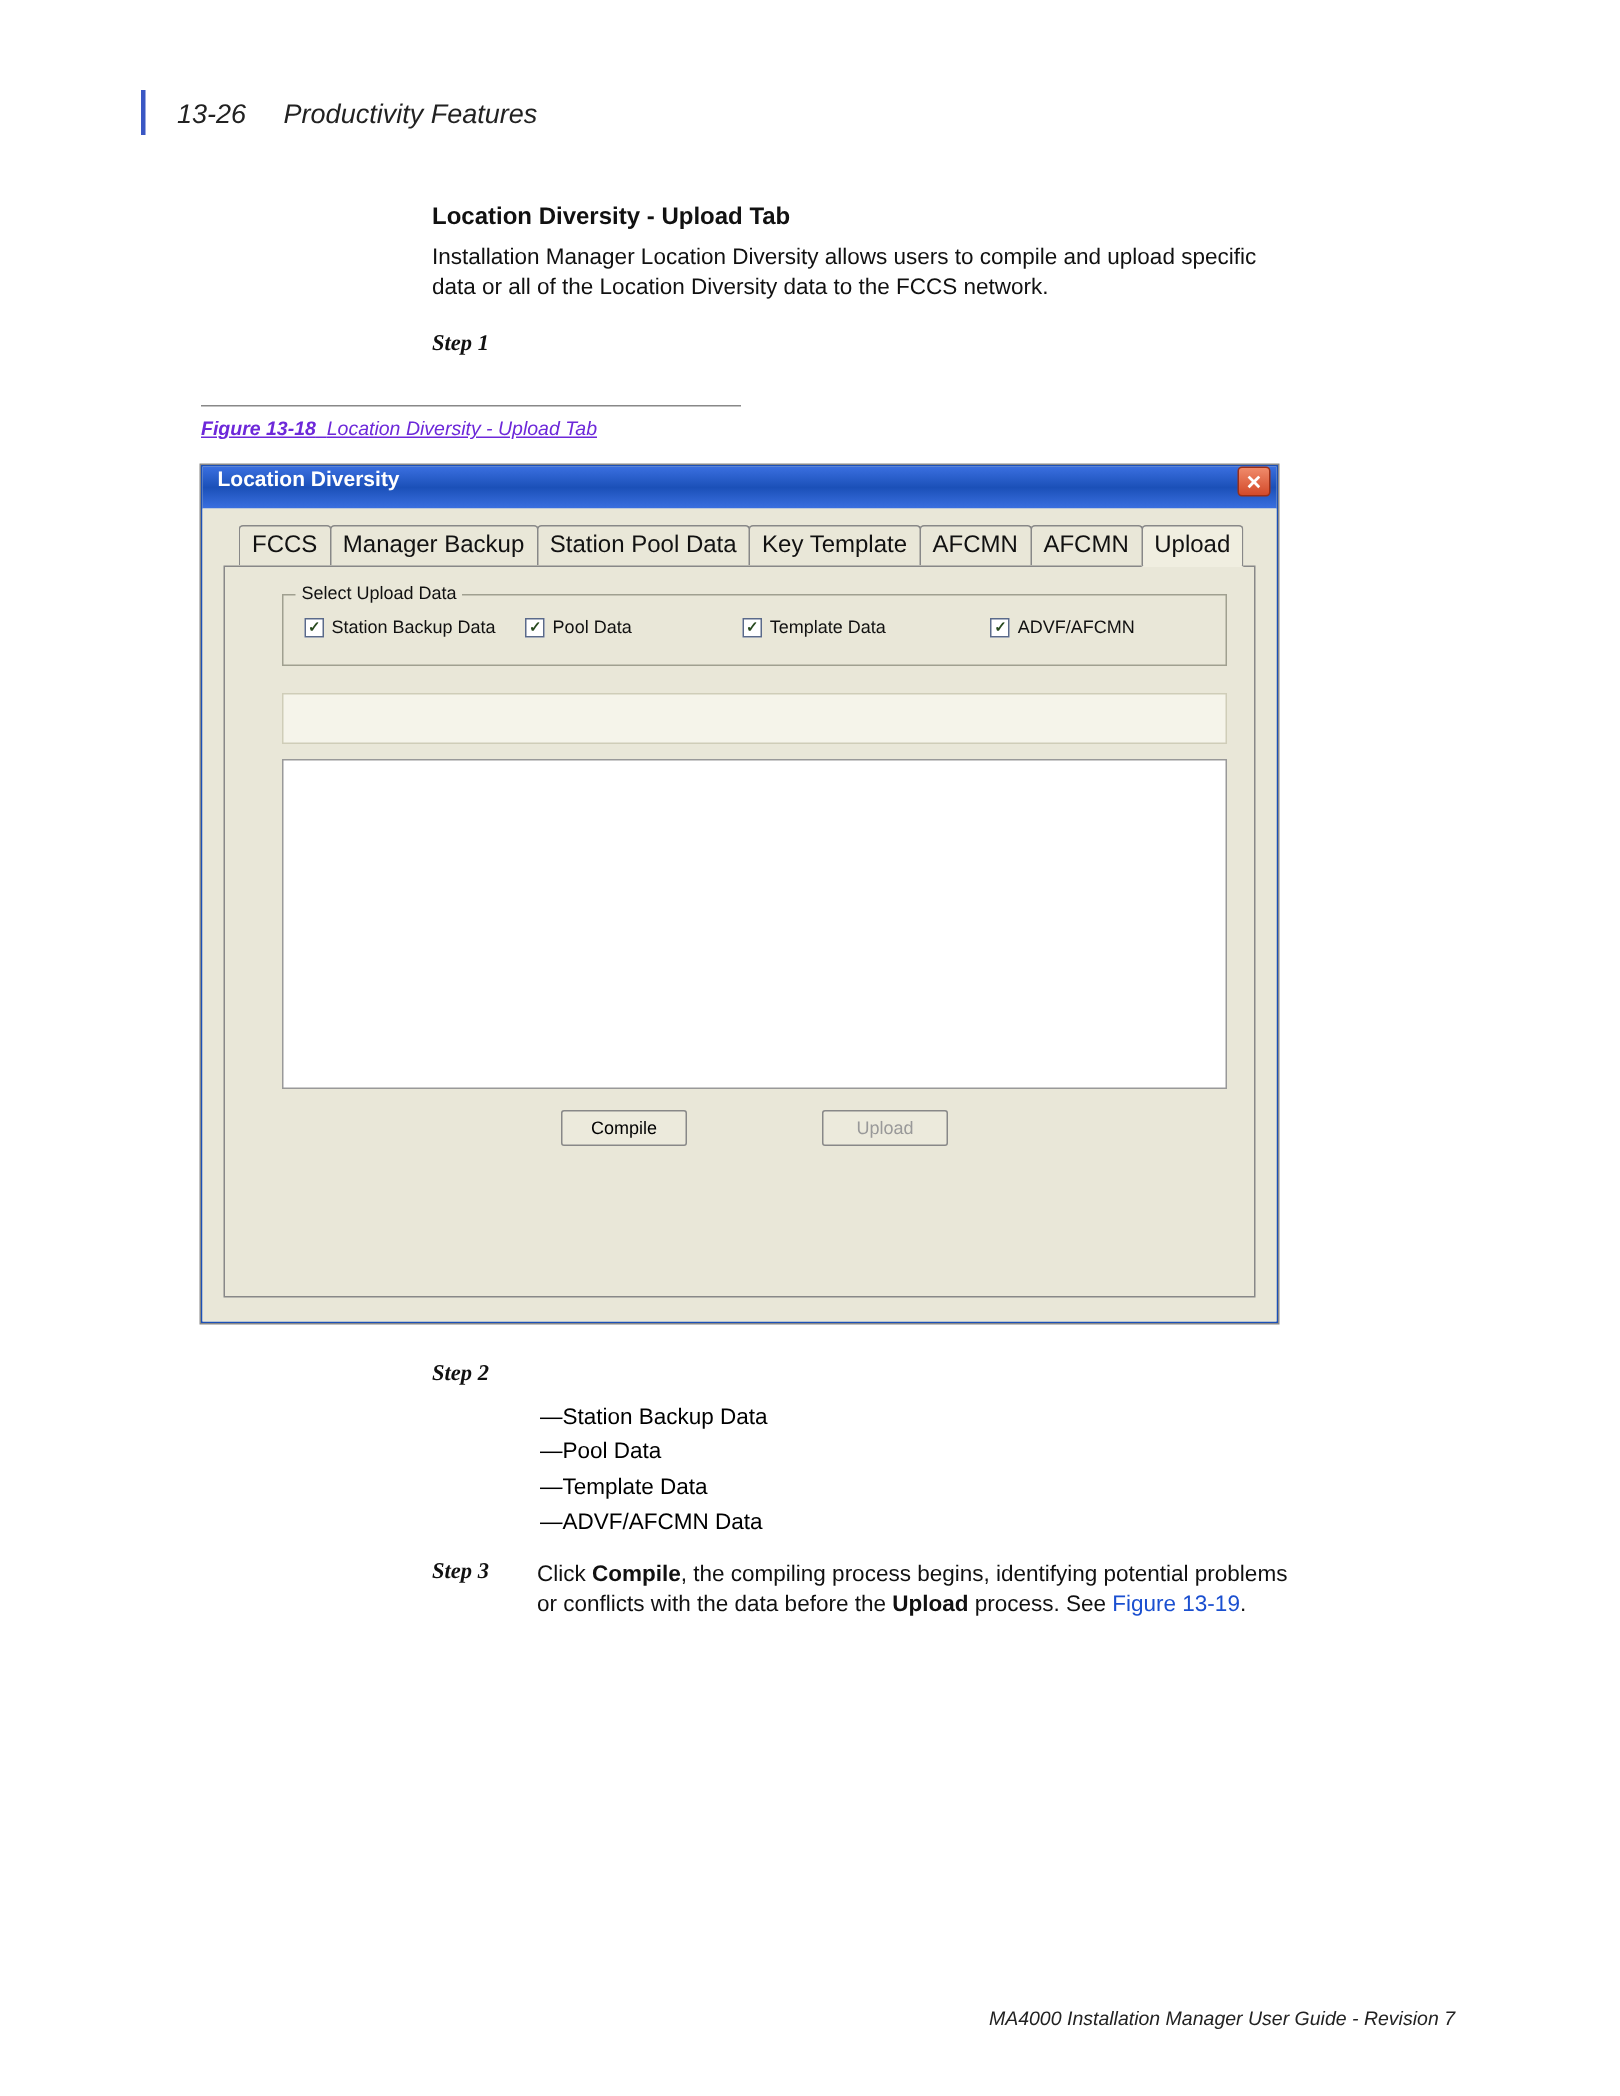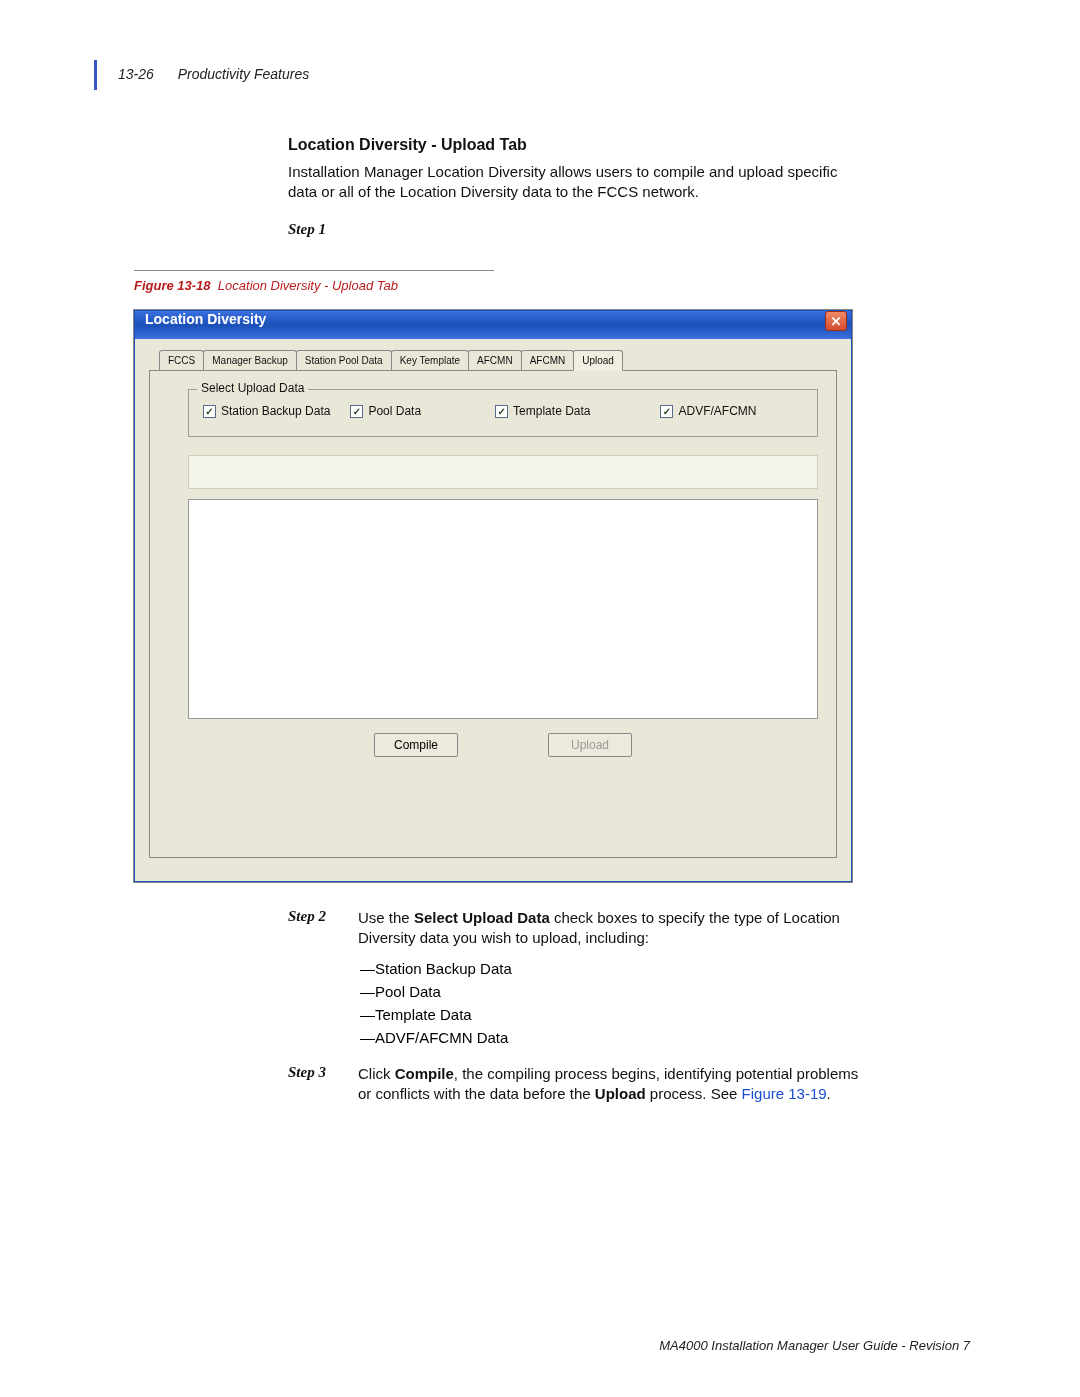--- a/index.html
+++ b/index.html
@@ -23,21 +23,21 @@
     top: 60px;
     width: 3px;
     height: 30px;
     background: #3a57c4;
   }
   .running-head {
     position: absolute;
     left: 118px;
     top: 66px;
     font-style: italic;
-    font-size: 14px;
+    font-size: 18px;
     color: #222;
   }
   .running-head .page-num { margin-right: 20px; }
   .content {
     position: absolute;
     left: 288px;
     top: 136px;
     width: 570px;
   }
   .section-title {
@@ -70,21 +70,22 @@
     top: 270px;
     width: 360px;
     border-top: 1px solid #888;
   }
   .fig-caption {
     position: absolute;
     left: 134px;
     top: 278px;
     font-style: italic;
     font-size: 13px;
-    color: #b91c1c;
+    color: #6d28d9;
+    text-decoration: underline;
   }
   .fig-caption b { font-weight: bold; font-style: italic; }
 
   
   .win {
     position: absolute;
     left: 134px;
     top: 310px;
     width: 718px;
     height: 572px;
@@ -120,21 +121,21 @@
     height: calc(100% - 28px);
   }
   .tabs {
     display: flex;
     align-items: flex-end;
     gap: 0;
     margin-bottom: 0;
     margin-left: 10px;
   }
   .tab {
-    font-size: 10px;
+    font-size: 16px;
     color: #111;
     padding: 4px 8px;
     border: 1px solid #888;
     border-bottom: none;
     background: #e9e7d8;
     margin-right: -1px;
     border-top-left-radius: 3px;
     border-top-right-radius: 3px;
     cursor: pointer;
     position: relative;
@@ -306,23 +307,20 @@
           <div class="winbtn">Compile</div>
           <div class="winbtn disabled">Upload</div>
         </div>
       </div>
     </div>
   </div>
 
   <div class="below">
     <div class="step-row">
       <span class="step-label">Step 2</span>
-      <span class="step-body">
-        <span>Use the </span><b>Select Upload Data</b><span> check boxes to specify the type of Location Diversity data you wish to upload, including:</span>
-      </span>
     </div>
     <div class="bullets">
       <div>Station Backup Data</div>
       <div>Pool Data</div>
       <div>Template Data</div>
       <div>ADVF/AFCMN Data</div>
     </div>
     <div class="step-row">
       <span class="step-label">Step 3</span>
       <span class="step-body">

